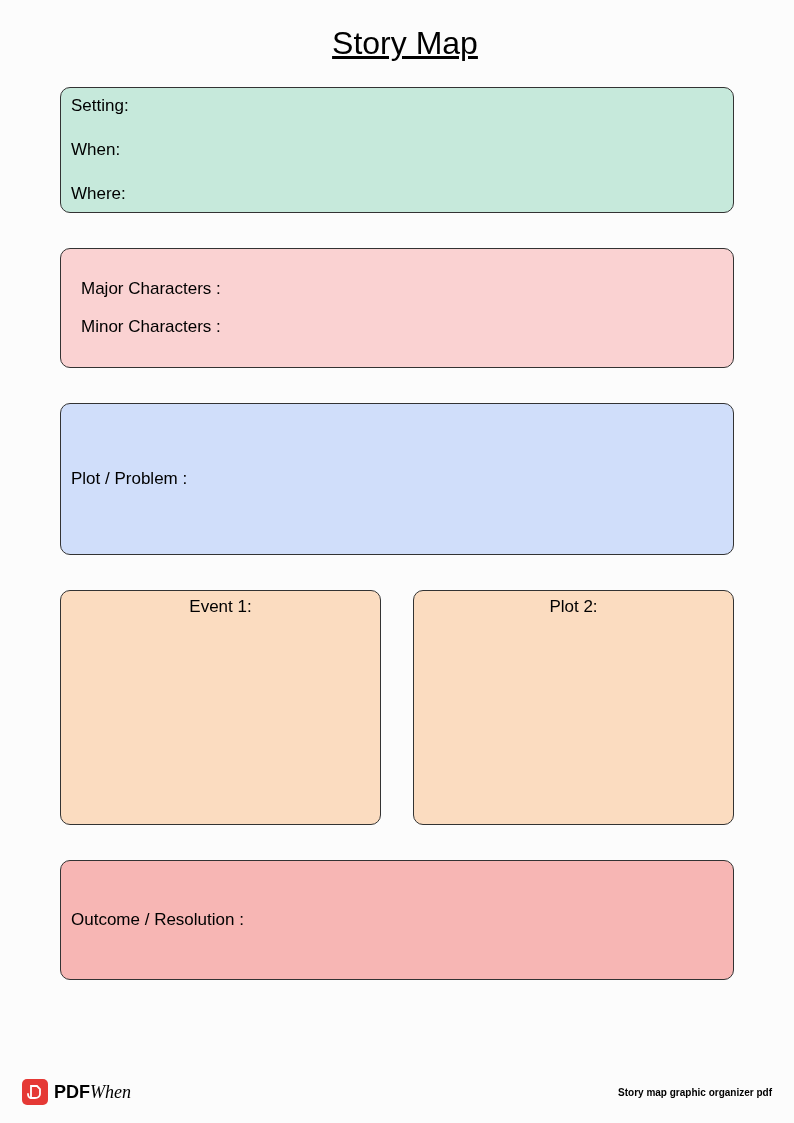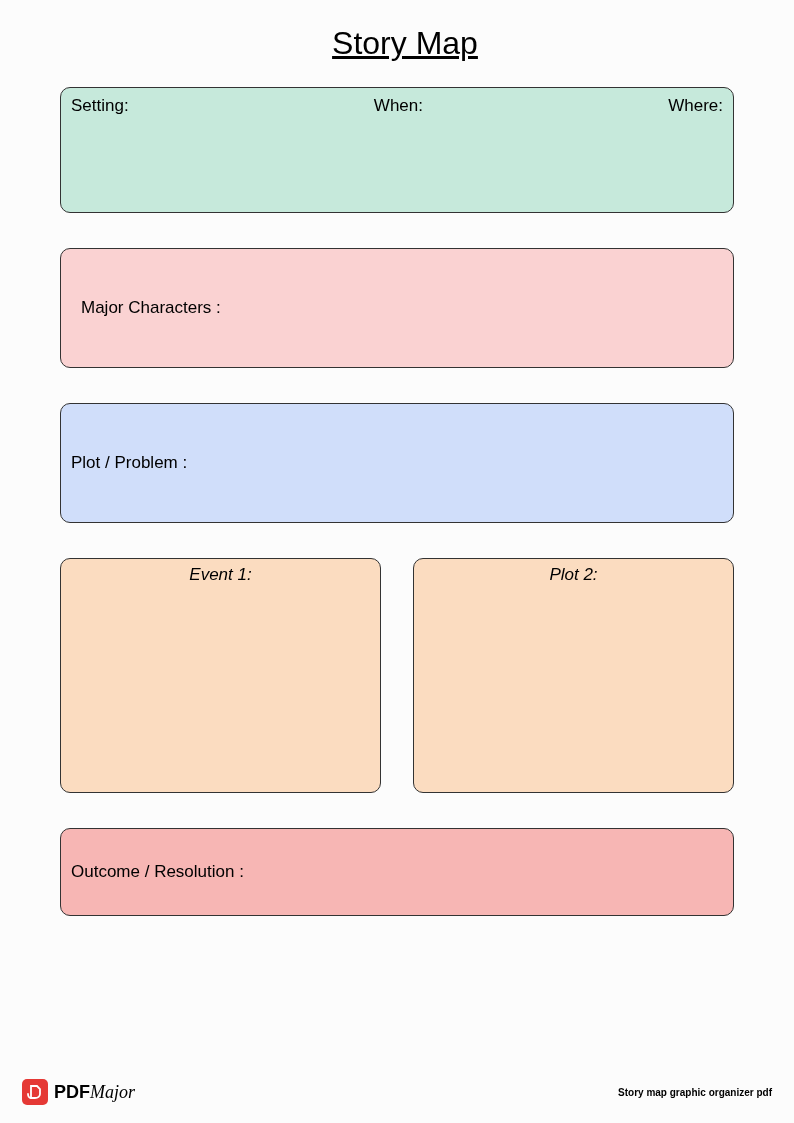--- a/index.html
+++ b/index.html
@@ -30,56 +30,55 @@
       border: 1px solid #333;
       border-radius: 10px;
       padding: 8px 10px;
       margin-bottom: 35px;
       font-size: 17px;
     }
     .box-setting {
       height: 126px;
       background: #c6e9db;
       display: flex;
-      flex-direction: row;
+      flex-direction: column;
       justify-content: space-between;
     }
     .box-characters {
       height: 120px;
       background: #fad2d2;
       display: flex;
       flex-direction: column;
       justify-content: center;
       gap: 18px;
       padding-left: 20px;
     }
     .box-plot {
-      height: 120px;
+      height: 152px;
       background: #d0defa;
       display: flex;
       align-items: center;
     }
     .events-row {
       display: flex;
       gap: 32px;
       margin-bottom: 35px;
-      font-style: italic;
     }
     .box-event {
       flex: 1;
       height: 235px;
       background: #fbdcc0;
       border: 1px solid #333;
       border-radius: 10px;
       padding: 6px;
       font-size: 17px;
       text-align: center;
     }
     .box-outcome {
-      height: 88px;
+      height: 120px;
       background: #f7b6b4;
       display: flex;
       align-items: center;
     }
     .footer {
       position: absolute;
       bottom: 18px;
       left: 22px;
       right: 22px;
       display: flex;
@@ -125,20 +124,21 @@
 <div class="content">
 
   <div class="box box-setting">
     <div>Setting:</div>
     <div>When:</div>
     <div>Where:</div>
   </div>
 
   <div class="box box-characters">
     <div>Major Characters :</div>
+    <div>Minor Characters :</div>
   </div>
 
   <div class="box box-plot">
     <div>Plot / Problem :</div>
   </div>
 
   <div class="events-row">
     <div class="box-event">
       <div>Event 1:</div>
     </div>
@@ -154,17 +154,17 @@
 </div>
 
 <div class="footer">
   <div class="logo">
     <div class="logo-icon">
       <svg width="16" height="16" viewBox="0 0 16 16" fill="none">
         <path d="M4 2 L10 2 L13 5 L13 10 C13 12 11 14 8 14 L4 14 Z M4 14 C2 14 1 12 1 10" stroke="white" stroke-width="1.8" fill="none" stroke-linecap="round"></path>
       </svg>
     </div>
     <div class="logo-text">
-      <span>PDF</span><span class="agile">Major</span>
+      <span>PDF</span><span class="agile">When</span>
     </div>
   </div>
   <div class="footer-right">Story map graphic organizer pdf</div>
 </div>
 
 </body></html>

